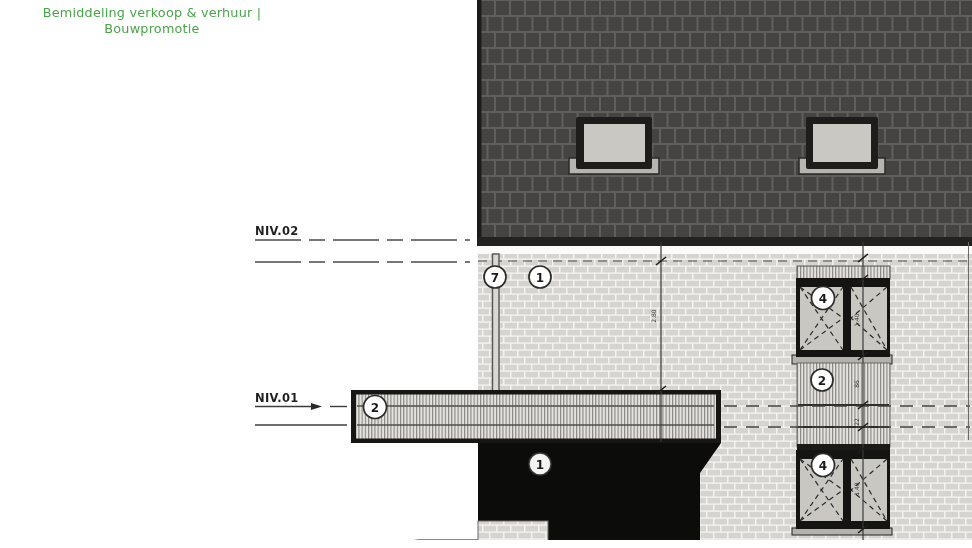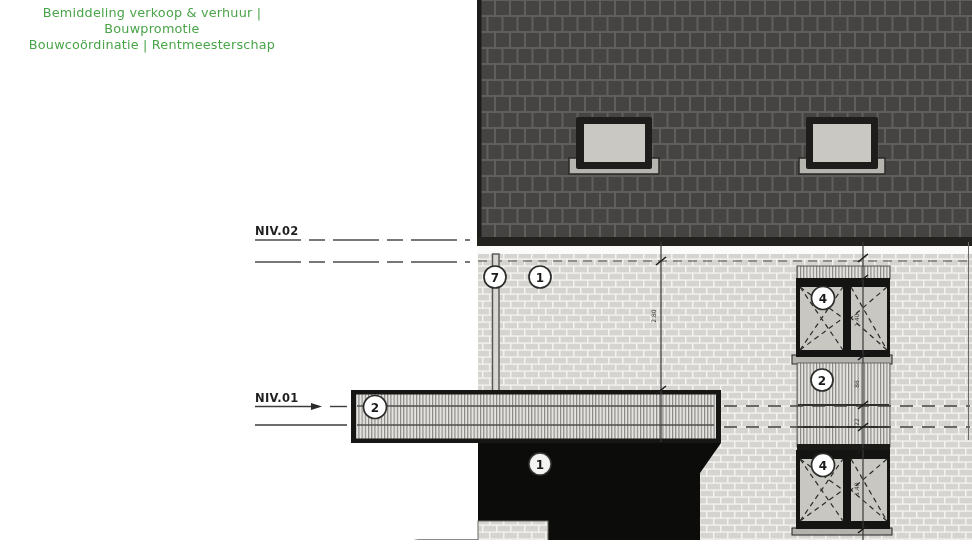--- a/index.html
+++ b/index.html
@@ -18,21 +18,20 @@
   .bubble-num{font-size:12px;font-weight:700;fill:#1a1a1a;text-anchor:middle;}
   .dim-text{font-size:6px;fill:#3a3a38;text-anchor:middle;}
 </style>
 </head>
 <body>
 
 <div class="stage">
 
   <div class="tagline">
     <div>Bemiddeling verkoop &amp; verhuur | Bouwpromotie</div>
-    <div>Bouwcoördinatie | Rentmeesterschap</div>
   </div>
 
   <svg width="972" height="548" viewBox="0 0 972 548">
     <defs>
       <pattern id="p-tile" width="30" height="32" patternUnits="userSpaceOnUse">
         <rect width="30" height="32" fill="#605f5c"></rect>
         <rect x="1" y="1" width="13" height="14" fill="#454442"></rect>
         <rect x="16" y="1" width="13" height="14" fill="#454442"></rect>
         <rect x="-6.5" y="17" width="13" height="14" fill="#454442"></rect>
         <rect x="8.5" y="17" width="13" height="14" fill="#454442"></rect>

